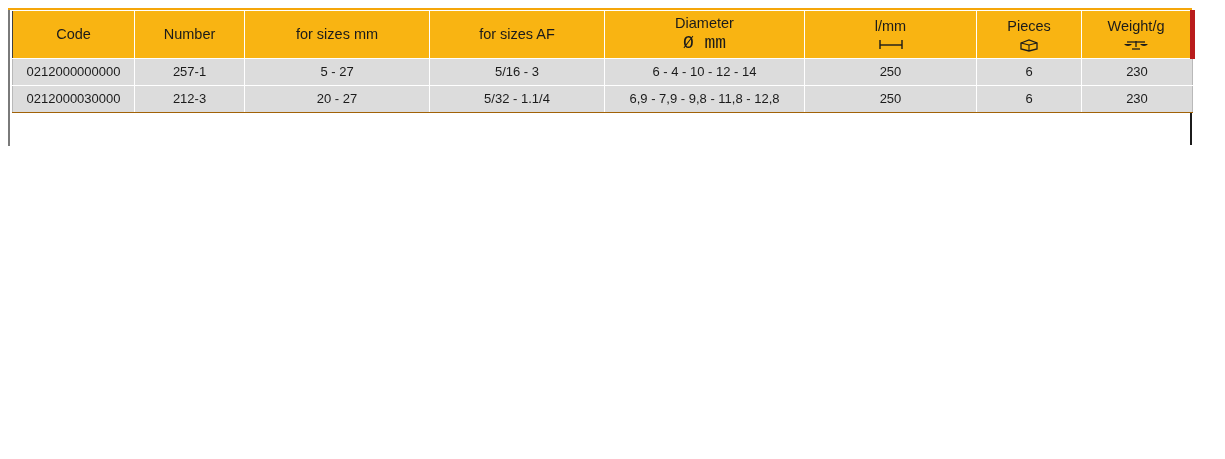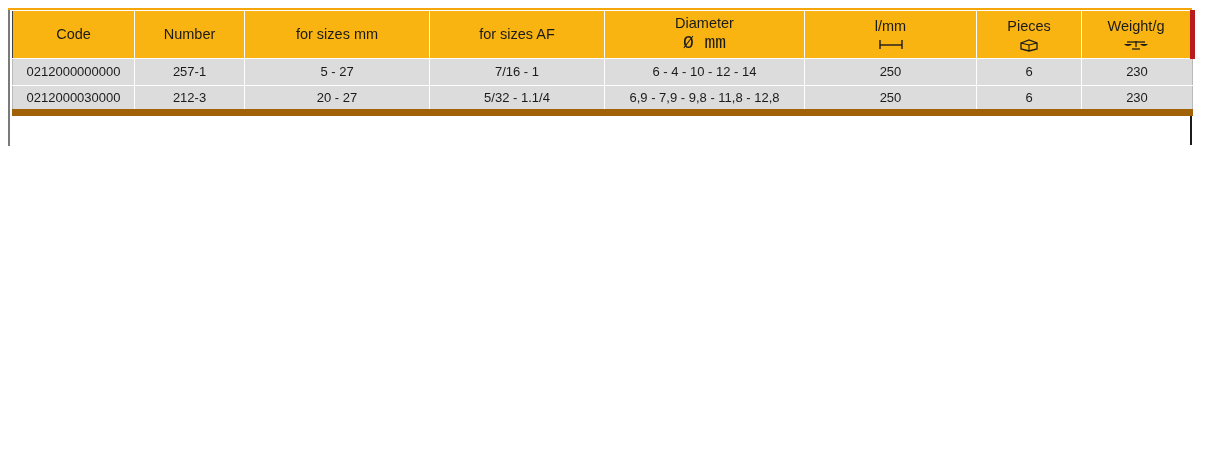--- a/index.html
+++ b/index.html
@@ -68,21 +68,21 @@
     border-bottom: 1px solid #ffffff;
   }
   table.spec tbody tr td:first-child {
     border-left: 1px solid #b9b9b9;
   }
   table.spec tbody tr td:last-child {
     border-right: 1px solid #b9b9b9;
     margin-top: 44px;
   }
   table.spec tbody tr:last-child td {
-    border-bottom: 7px solid #a16207;
+    border-bottom: 1px solid #a16207;
   }
 
   .hdr-line2 {
     display: block;
     font-size: 18px;
     font-family: Liberation Mono, monospace;
   }
   .icon-line {
     display: block;
     height: 15px;
@@ -197,21 +197,21 @@
               </svg>
             </span>
           </th>
         </tr>
       </thead>
       <tbody>
         <tr>
           <td>0212000000000</td>
           <td>257-1</td>
           <td>5 - 27</td>
-          <td>7/16 - 1</td>
+          <td>5/16 - 3</td>
           <td>6 - 4 - 10 - 12 - 14</td>
           <td>250</td>
           <td>6</td>
           <td>230</td>
         </tr>
         <tr>
           <td>0212000030000</td>
           <td>212-3</td>
           <td>20 - 27</td>
           <td>5/32 - 1.1/4</td>

